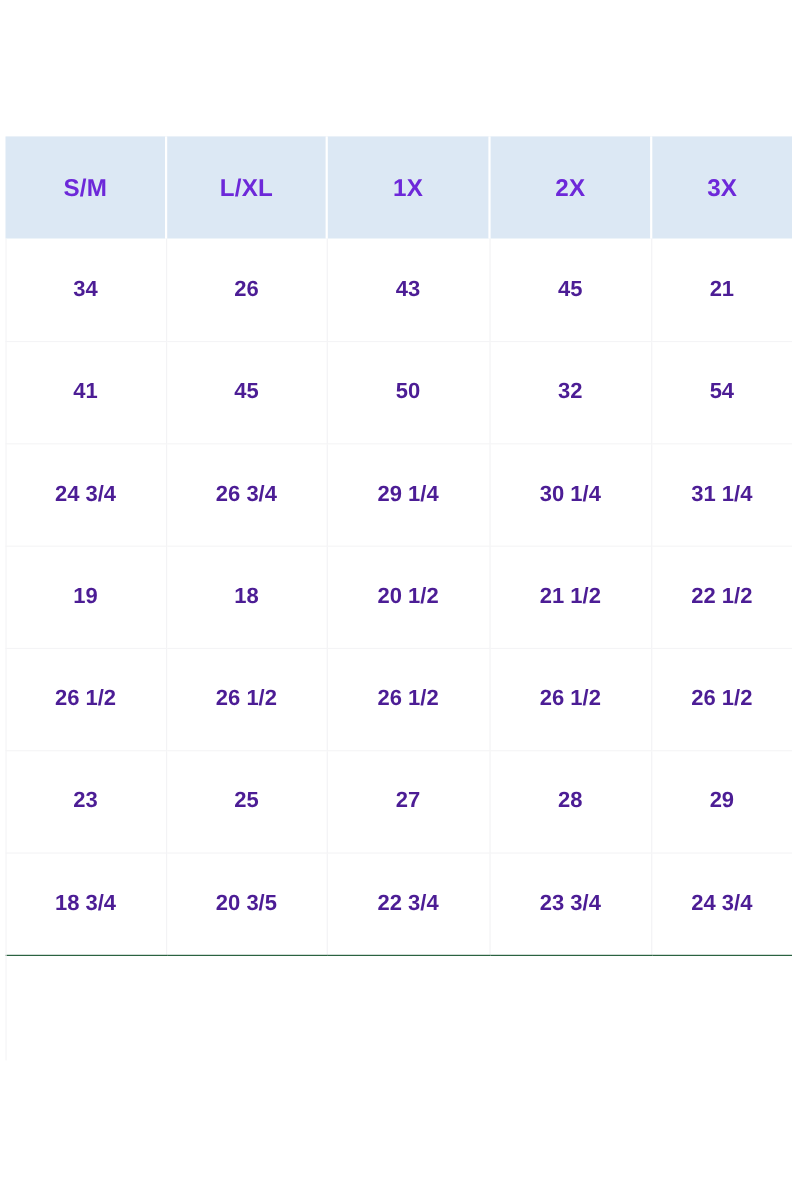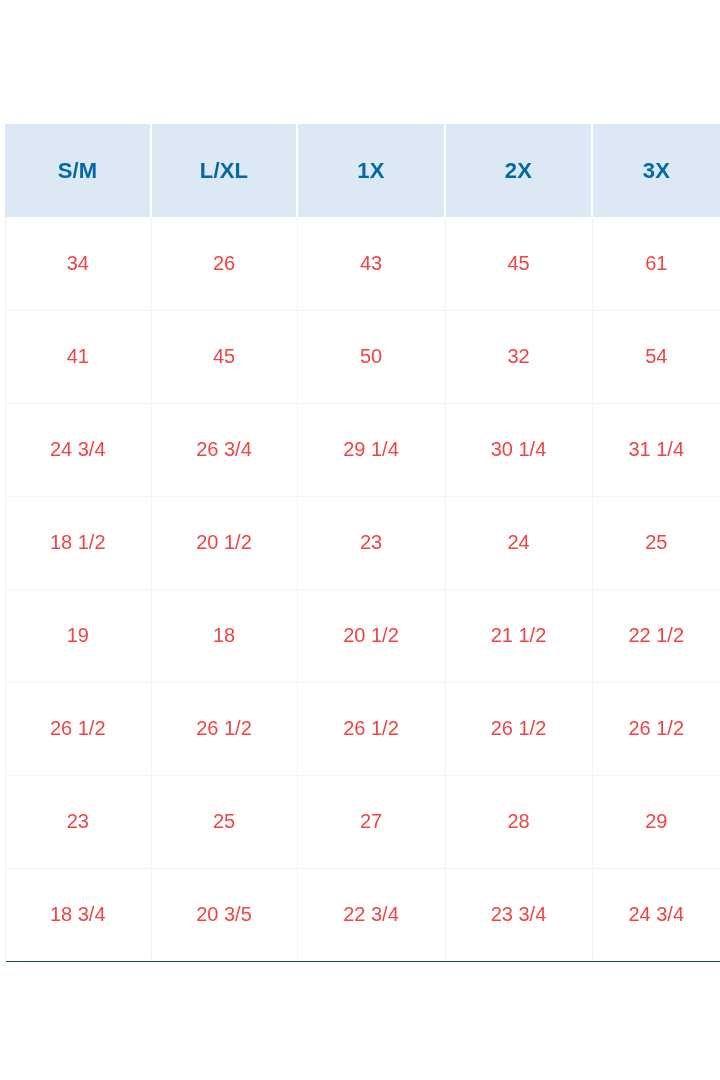--- a/index.html
+++ b/index.html
@@ -43,37 +43,37 @@
     height: 93px;
     padding: 0 6px;
     text-align: center;
     vertical-align: middle;
     box-sizing: border-box;
   }
 
   
   .size-chart thead th {
     background: #dce8f4;
-    color: #0369a1;
+    color: #6d28d9;
     font-size: 22px;
     font-weight: 700;
     letter-spacing: 0.2px;
     border-right: 2px solid #ffffff;
   }
   .size-chart thead th:last-child {
     border-right: none;
     margin-top: 40px;
   }
 
   
   .size-chart tbody td {
     background: #ffffff;
-    color: #ef4444;
+    color: #4c1d95;
     font-size: 20px;
-    font-weight: 400;
+    font-weight: 700;
     border-right: 1px solid #f2f2f4;
     border-bottom: 1px solid #f4f4f6;
   }
   .size-chart tbody td:last-child {
     border-right: none;
   }
   .size-chart tbody tr:last-child td {
     border-bottom: 1px solid #14532d;
   }
 
@@ -108,42 +108,35 @@
         <th>2X</th>
         <th>3X</th>
       </tr>
     </thead>
     <tbody>
       <tr>
         <td>34</td>
         <td>26</td>
         <td>43</td>
         <td>45</td>
-        <td>61</td>
+        <td>21</td>
       </tr>
       <tr>
         <td>41</td>
         <td>45</td>
         <td>50</td>
         <td>32</td>
         <td>54</td>
       </tr>
       <tr>
         <td>24 3/4</td>
         <td>26 3/4</td>
         <td>29 1/4</td>
         <td>30 1/4</td>
         <td>31 1/4</td>
-      </tr>
-      <tr>
-        <td>18 1/2</td>
-        <td>20 1/2</td>
-        <td>23</td>
-        <td>24</td>
-        <td>25</td>
       </tr>
       <tr>
         <td>19</td>
         <td>18</td>
         <td>20 1/2</td>
         <td>21 1/2</td>
         <td>22 1/2</td>
       </tr>
       <tr>
         <td>26 1/2</td>

